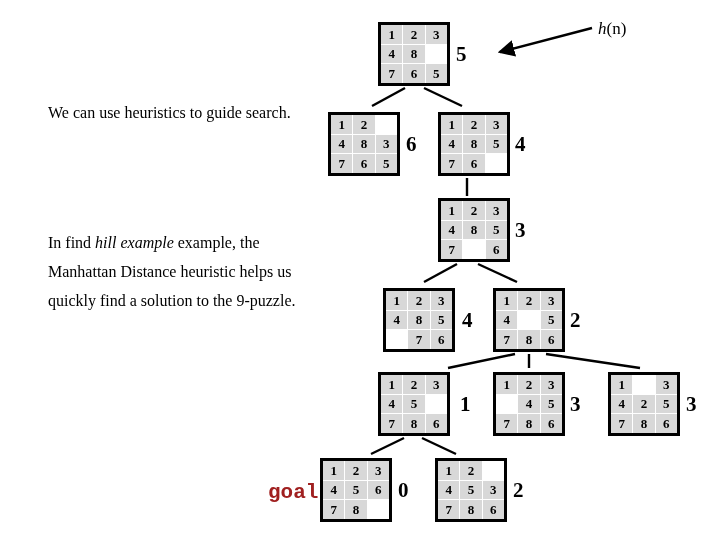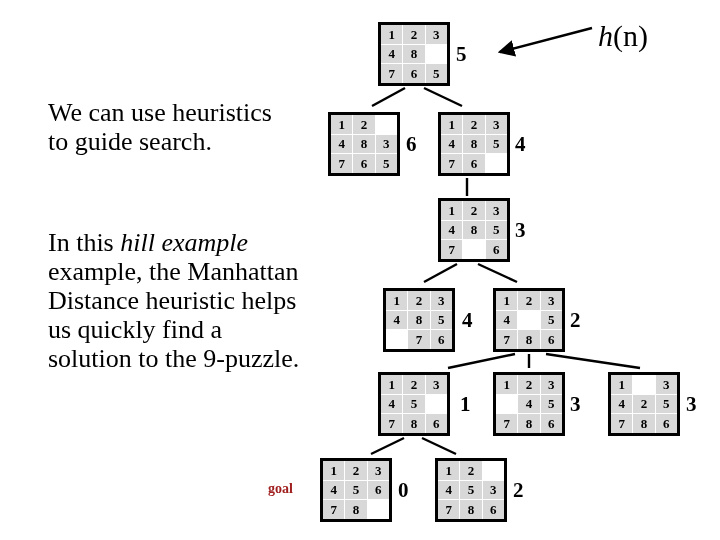--- a/index.html
+++ b/index.html
@@ -14,45 +14,45 @@
     background: #ffffff;
     overflow: hidden;
     font-family: "Liberation Serif", "DejaVu Serif", serif;
     color: #000000;
   }
 
   
   .para {
     position: absolute;
     font-family: "Liberation Serif", "DejaVu Serif", serif;
-    font-size: 26px;
+    font-size: 16px;
     line-height: 29px;
     color: #000000;
     white-space: pre-wrap;
   }
   #para-1 { left: 48px; top: 98px; width: 250px; }
   #para-2 { left: 48px; top: 228px; width: 252px; }
   .ital { font-style: italic; }
 
   .goal-label {
     position: absolute;
     left: 268px;
     top: 481px;
-    font-family: Liberation Serif, serif;
-    font-size: 14px;
+    font-family: Liberation Mono, monospace;
+    font-size: 21px;
     font-weight: bold;
     color: #a02020;
   }
 
   .hn-label {
     position: absolute;
     left: 598px;
     top: 19px;
     font-family: "Liberation Serif", "DejaVu Serif", serif;
-    font-size: 30px;
+    font-size: 17px;
     color: #000000;
   }
   .hn-label .hv { font-style: italic; }
 
   
   .board {
     position: absolute;
     width: 72px;
     height: 64px;
     box-sizing: border-box;
@@ -120,21 +120,21 @@
     <defs>
       <marker id="arrowhead" markerWidth="7" markerHeight="7" refX="6" refY="3.5" orient="auto" markerUnits="strokeWidth">
         <polygon points="0 0, 7 3.5, 0 7" fill="#000000"></polygon>
       </marker>
     </defs>
     <line id="hn-arrow" stroke="#000000" stroke-width="2.4" marker-end="url(#arrowhead)" x1="592" y1="28" x2="500" y2="52"></line>
   </svg>
 
   <div class="para" id="para-1">We can use heuristics to guide search.</div>
 
-  <div class="para" id="para-2"><span>In this </span><span class="ital">hill example</span><span> example, the Manhattan Distance heuristic helps us quickly find a solution to the 9-puzzle.</span></div>
+  <div class="para" id="para-2"><span>In find </span><span class="ital">hill example</span><span> example, the Manhattan Distance heuristic helps us quickly find a solution to the 9-puzzle.</span></div>
 
   <div class="goal-label" style="color: rgb(160, 32, 32);">goal</div>
 
   <div class="hn-label"><span class="hv">h</span><span>(n)</span></div>
 
   <div id="boards-layer">
       <div class="board" style="left: 378px; top: 22px;">
         <div class="cell">1</div>
         <div class="cell">2</div>
         <div class="cell">3</div>

